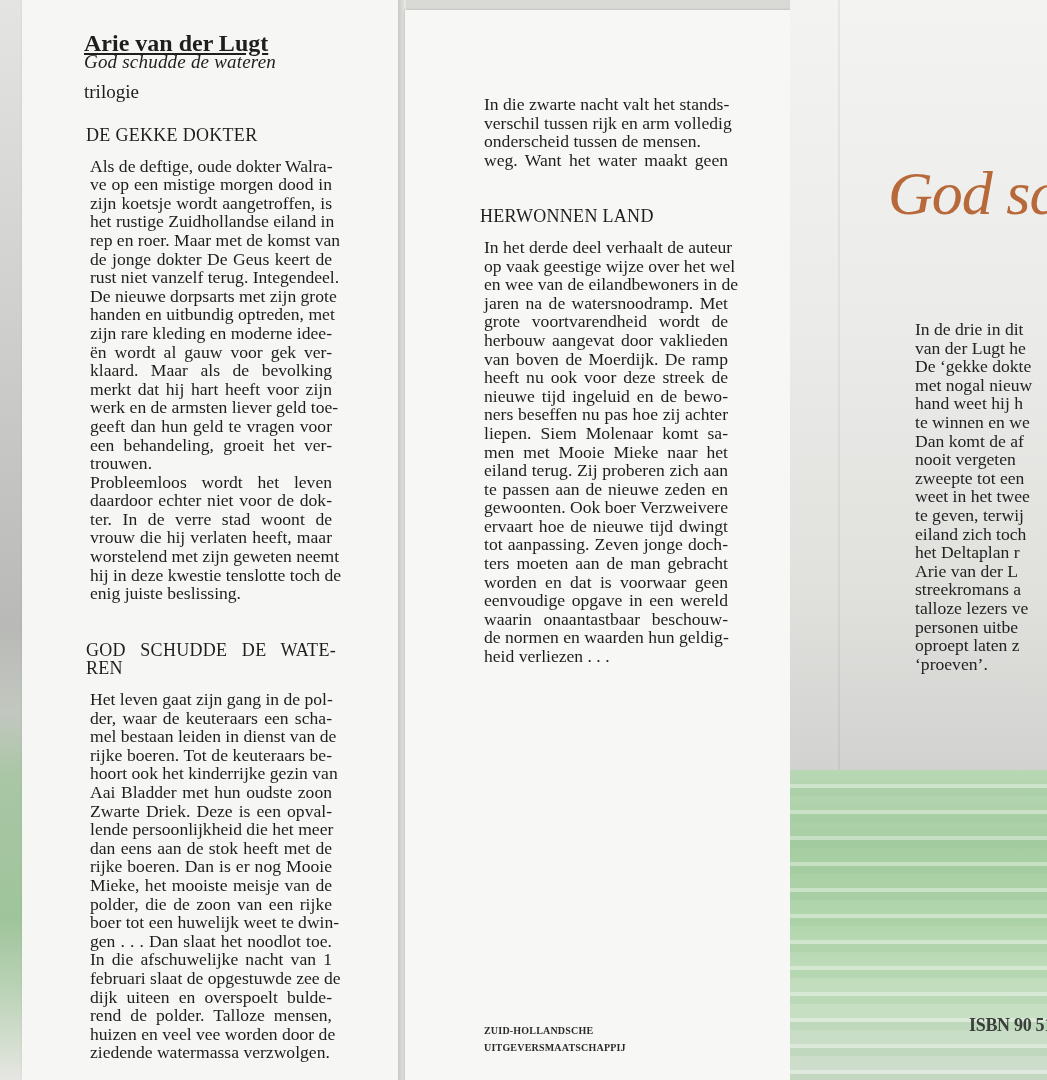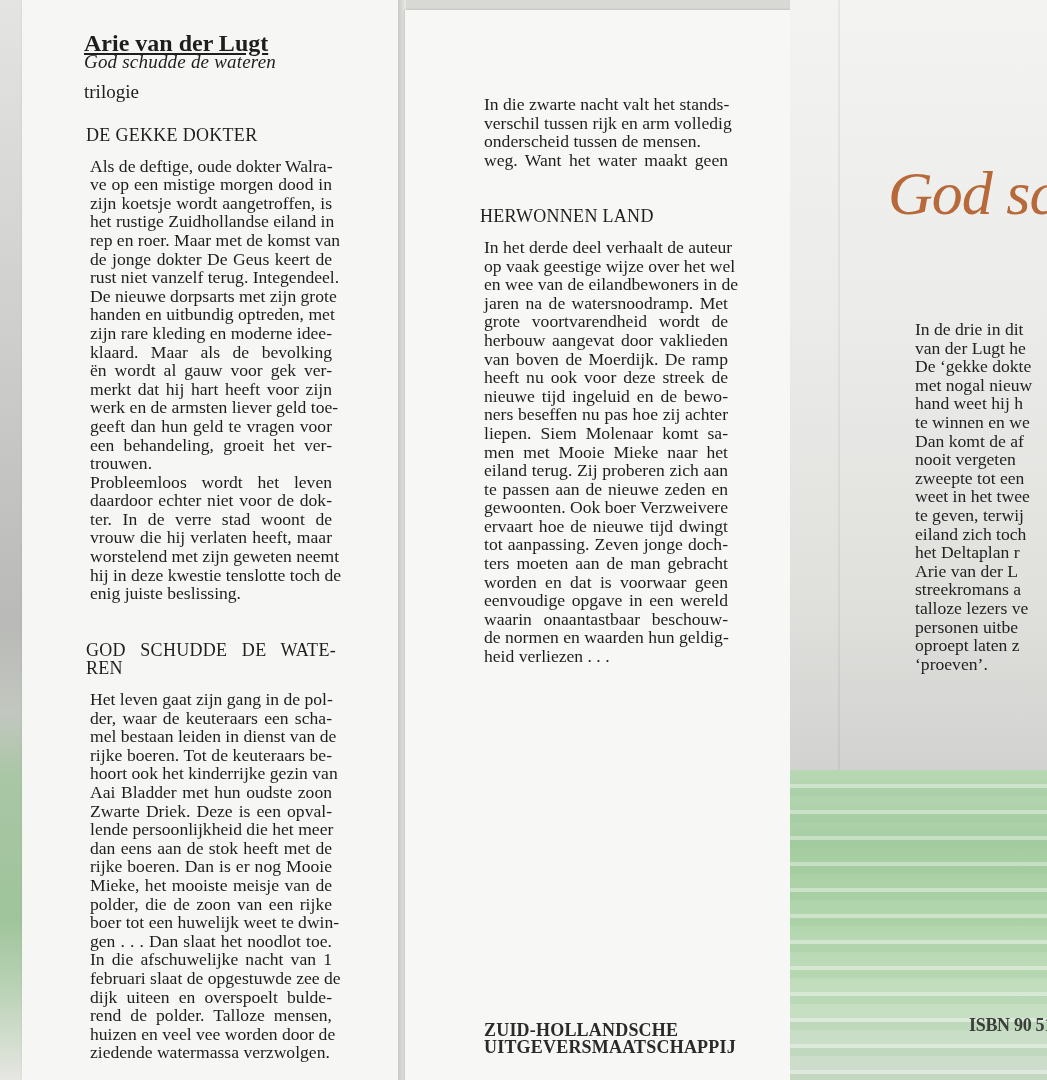--- a/index.html
+++ b/index.html
@@ -42,21 +42,21 @@
 
   .col { position: absolute; font-size: 17.6px; line-height: 18.6px; text-align: justify; }
   .col-left { left: 78px; top: 118px; width: 266px; }
   .col-mid  { left: 472px; top: 83px; width: 268px; }
   .section-head { font-size: 18px; letter-spacing: 0.3px; margin: 8px; }
   .para { margin: 12px; }
   .spacer { height: 18px; }
   .line { display: block; white-space: nowrap; text-align-last: justify; }
   .line.last { text-align-last: left; }
 
-  .publisher { position: absolute; left: 484px; top: 1022px; font-weight: bold; font-size: 18px; line-height: 17px; letter-spacing: 0.2px; color: #2a2a2a; }
+  .publisher { position: absolute; left: 484px; top: 1022px; font-weight: bold; font-size: 10px; line-height: 17px; letter-spacing: 0.2px; color: #2a2a2a; }
 
   .cover-title { position: absolute; left: 888px; top: 158px; font-style: italic; font-size: 62px; color: #b8693a; white-space: nowrap; letter-spacing: -1px; }
   .cover-text { position: absolute; left: 915px; top: 320px; width: 200px; font-size: 17.6px; line-height: 18.6px; white-space: nowrap; color: #232323; }
   .cover-text span { display: block; }
   .isbn { position: absolute; left: 969px; top: 1015px; font-size: 18px; font-weight: bold; color: #3b3f3b; white-space: nowrap; letter-spacing: -0.3px; }
 </style>
 </head>
 <body>
 
 <div class="edge-strip"></div>
@@ -81,22 +81,22 @@
       <span class="line">Als de deftige, oude dokter Walra-</span>
       <span class="line">ve op een mistige morgen dood in</span>
       <span class="line">zijn koetsje wordt aangetroffen, is</span>
       <span class="line">het rustige Zuidhollandse eiland in</span>
       <span class="line">rep en roer. Maar met de komst van</span>
       <span class="line">de jonge dokter De Geus keert de</span>
       <span class="line">rust niet vanzelf terug. Integendeel.</span>
       <span class="line">De nieuwe dorpsarts met zijn grote</span>
       <span class="line">handen en uitbundig optreden, met</span>
       <span class="line">zijn rare kleding en moderne idee-</span>
+      <span class="line">ën wordt al gauw voor gek ver-</span>
       <span class="line">klaard. Maar als de bevolking</span>
-      <span class="line">ën wordt al gauw voor gek ver-</span>
       <span class="line">merkt dat hij hart heeft voor zijn</span>
       <span class="line">werk en de armsten liever geld toe-</span>
       <span class="line">geeft dan hun geld te vragen voor</span>
       <span class="line">een behandeling, groeit het ver-</span>
       <span class="line last">trouwen.</span>
       <span class="line">Probleemloos wordt het leven</span>
       <span class="line">daardoor echter niet voor de dok-</span>
       <span class="line">ter. In de verre stad woont de</span>
       <span class="line">vrouw die hij verlaten heeft, maar</span>
       <span class="line">worstelend met zijn geweten neemt</span>

